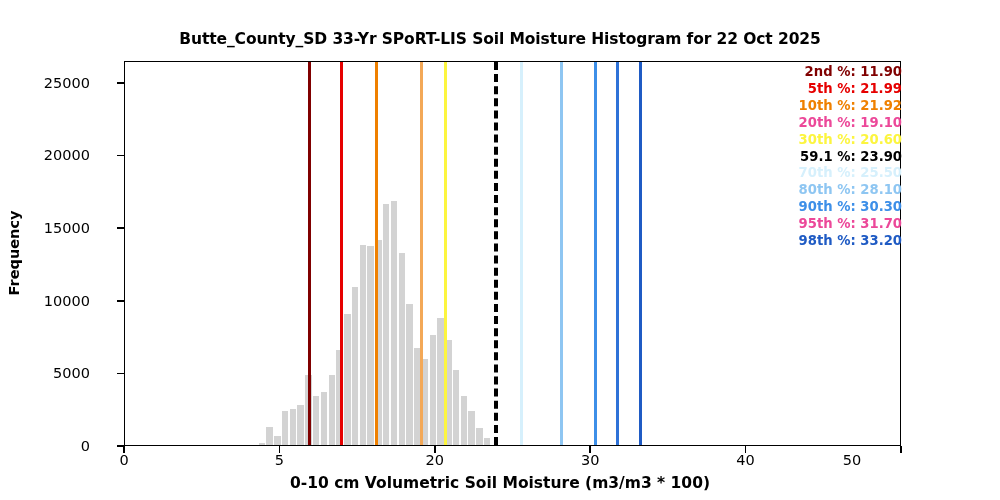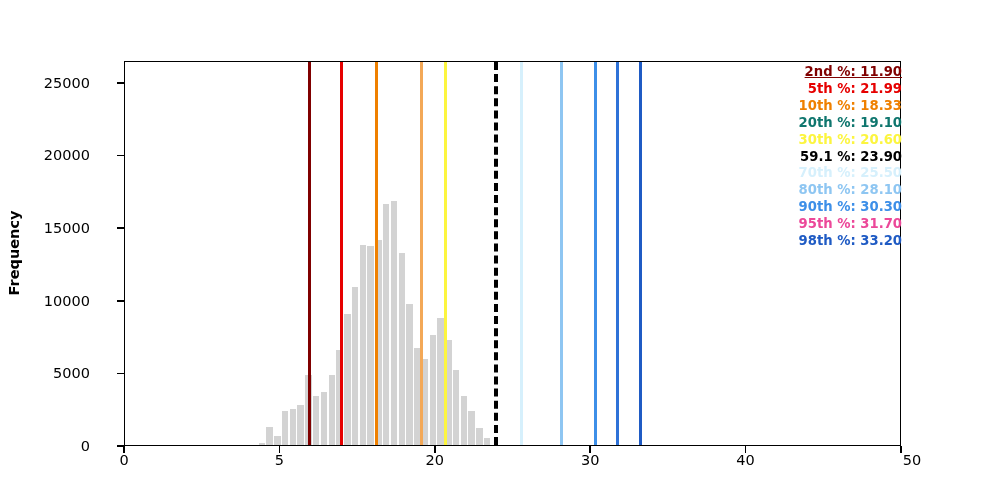--- a/index.html
+++ b/index.html
@@ -126,20 +126,21 @@
     font-weight: bold;
     white-space: nowrap;
     display: block;
   }
 </style>
 </head>
 <body>
 
 <div id="figure">
 
+  <div id="chart-title">Butte_County_SD 33-Yr SPoRT-LIS Soil Moisture Histogram for 22 Oct 2025</div>
 
   <div id="y-axis-label">Frequency</div>
   <div id="y-ticks">
       <div class="ytick-mark" style="top: 445.2px;"></div>
       <div class="ytick-label" style="top: 446px;">0</div>
       <div class="ytick-mark" style="top: 372.558px;"></div>
       <div class="ytick-label" style="top: 373.358px;">5000</div>
       <div class="ytick-mark" style="top: 299.917px;"></div>
       <div class="ytick-label" style="top: 300.717px;">10000</div>
       <div class="ytick-mark" style="top: 227.275px;"></div>
@@ -203,28 +204,29 @@
       <div class="xtick-label" style="left: 124px;">0</div>
       <div class="xtick-mark" style="left: 279.4px;"></div>
       <div class="xtick-label" style="left: 279.4px;">5</div>
       <div class="xtick-mark" style="left: 434.8px;"></div>
       <div class="xtick-label" style="left: 434.8px;">20</div>
       <div class="xtick-mark" style="left: 590.2px;"></div>
       <div class="xtick-label" style="left: 590.2px;">30</div>
       <div class="xtick-mark" style="left: 745.6px;"></div>
       <div class="xtick-label" style="left: 745.6px;">40</div>
       <div class="xtick-mark" style="left: 901px;"></div>
-      <div class="xtick-label" style="left: 912px;">50</div>
+      <div class="xtick-label" style="left: 852px;">50</div>
     </div>
+  <div id="x-axis-label">0-10 cm Volumetric Soil Moisture (m3/m3 * 100)</div>
 
   <div id="legend">
-      <span class="legend-entry" style="color: rgb(128, 0, 0); text-decoration: underline;">2nd %: 11.90</span>
+      <span class="legend-entry" style="color: rgb(128, 0, 0);">2nd %: 11.90</span>
       <span class="legend-entry" style="color: rgb(230, 0, 0);">5th %: 21.99</span>
-      <span class="legend-entry" style="color: rgb(239, 128, 0);">10th %: 18.33</span>
-      <span class="legend-entry" style="color: #0f766e;">20th %: 19.10</span>
+      <span class="legend-entry" style="color: rgb(239, 128, 0);">10th %: 21.92</span>
+      <span class="legend-entry" style="color: #ec4899;">20th %: 19.10</span>
       <span class="legend-entry" style="color: rgb(252, 245, 63);">30th %: 20.60</span>
       <span class="legend-entry" style="color: rgb(0, 0, 0);">59.1 %: 23.90</span>
       <span class="legend-entry" style="color: rgb(214, 240, 252);">70th %: 25.50</span>
       <span class="legend-entry" style="color: rgb(142, 198, 242); margin-left: 23px;">80th %: 28.10</span>
       <span class="legend-entry" style="color: rgb(61, 143, 232); margin-left: 8px;">90th %: 30.30</span>
       <span class="legend-entry" style="color: #ec4899;">95th %: 31.70</span>
       <span class="legend-entry" style="color: rgb(31, 91, 196);">98th %: 33.20</span>
     </div>
 
 </div>

